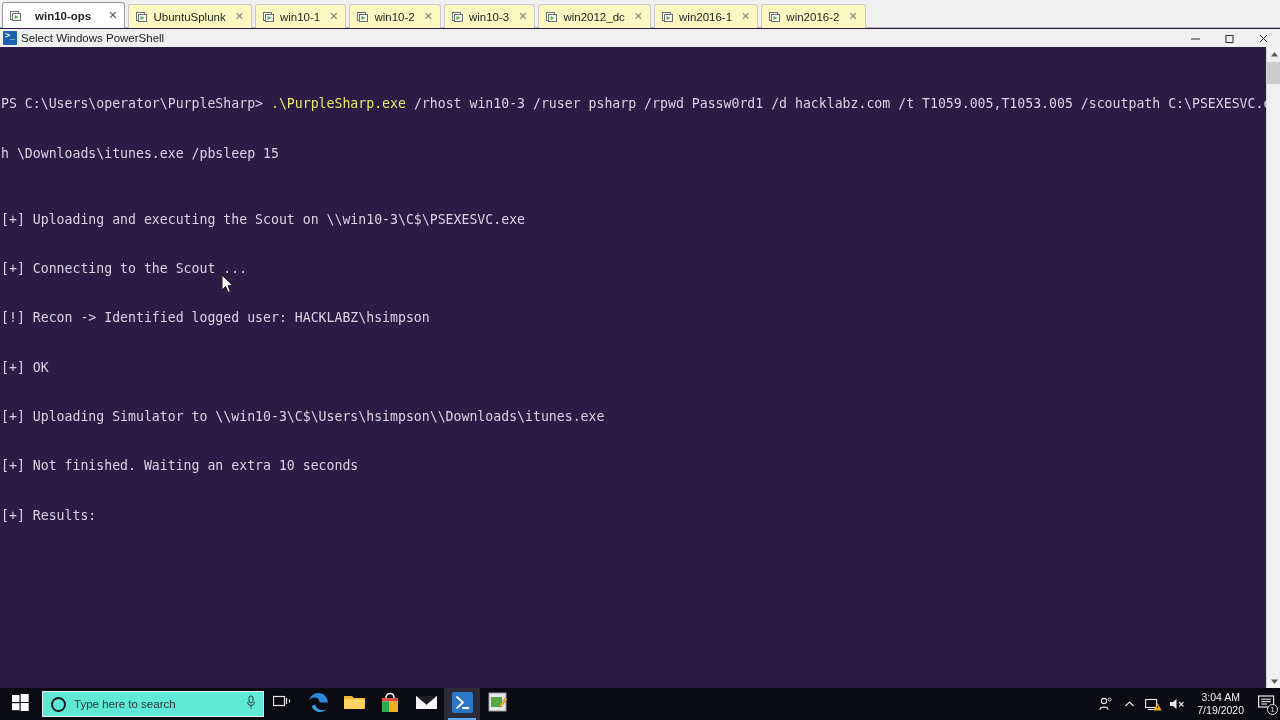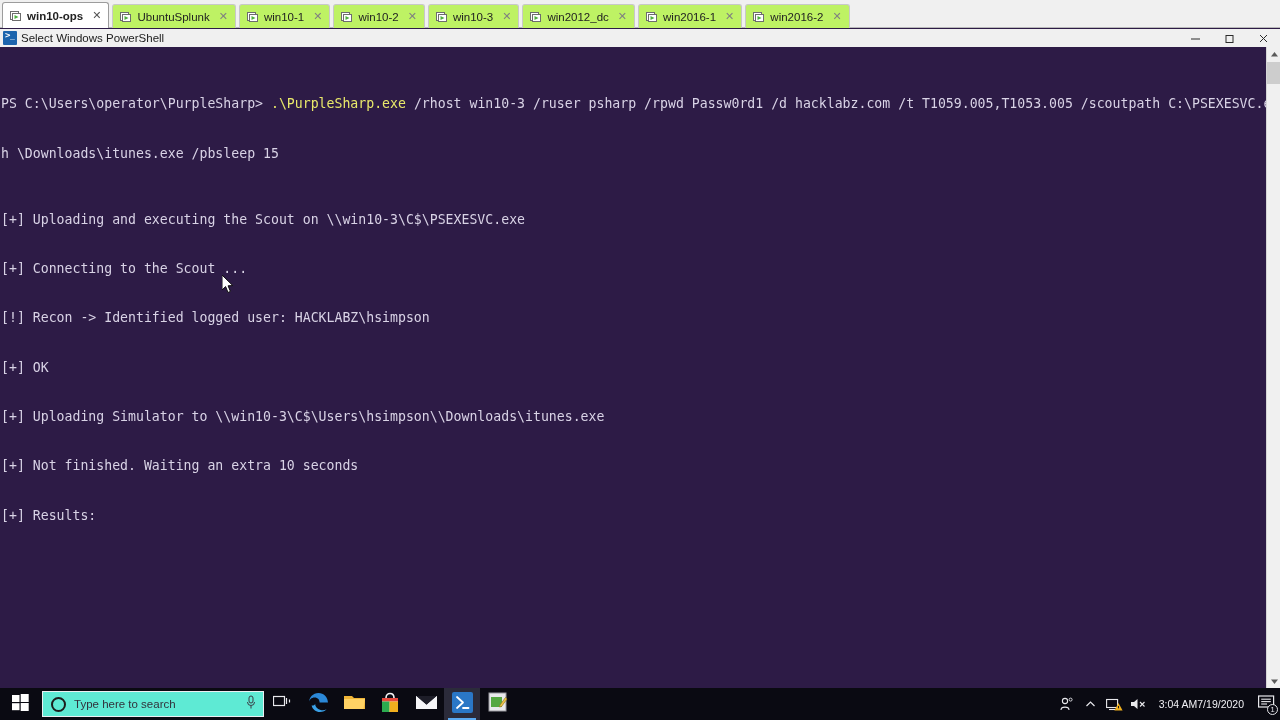--- a/index.html
+++ b/index.html
@@ -16,35 +16,36 @@
     background: #f0f0f0;
     border-bottom: 1px solid #b9b9b9;
     display: flex; align-items: flex-end;
     padding-left: 2px;
   }
   .tab {
     height: 24px;
     display: flex; align-items: center;
     padding: 0 5px 0 7px;
     margin-right: 3px;
-    background: #bef264;
+    background: #fef9c3;
     border: 1px solid #c8c8c8;
     border-bottom: none;
     border-radius: 3px 3px 0 0;
     font-size: 11.5px;
     color: #222;
     white-space: nowrap;
     position: relative;
     top: 1px;
   }
   .tab.active {
     background: #ffffff;
     font-weight: bold;
     height: 26px;
     border-color: #9c9c9c;
+    gap: 8px;
   }
   .tab-icon {
     width: 12px; height: 12px;
     margin-right: 5px;
     flex: 0 0 auto;
     position: relative;
   }
   .tab-icon svg { display: block; }
   .tab-label { margin-right: 7px; }
   .tab-close {
@@ -176,21 +177,21 @@
     margin-left: auto; display: flex; align-items: center; height: 32px;
   }
   .tray-icon {
     width: 24px; height: 32px;
     display: flex; align-items: center; justify-content: center;
     color: #e8e8ec; font-size: 11px;
     font-family: "DejaVu Sans", sans-serif;
     position: relative;
   }
   .clock {
-    display: flex; flex-direction: row;
+    display: flex; flex-direction: column;
     align-items: center; justify-content: center;
     color: #f0f0f4; font-size: 10.5px; line-height: 13px;
     padding: 0 8px; height: 32px;
     font-family: "Liberation Sans", sans-serif;
   }
   .notif {
     width: 28px; height: 32px;
     display: flex; align-items: center; justify-content: center;
     position: relative;
   }

